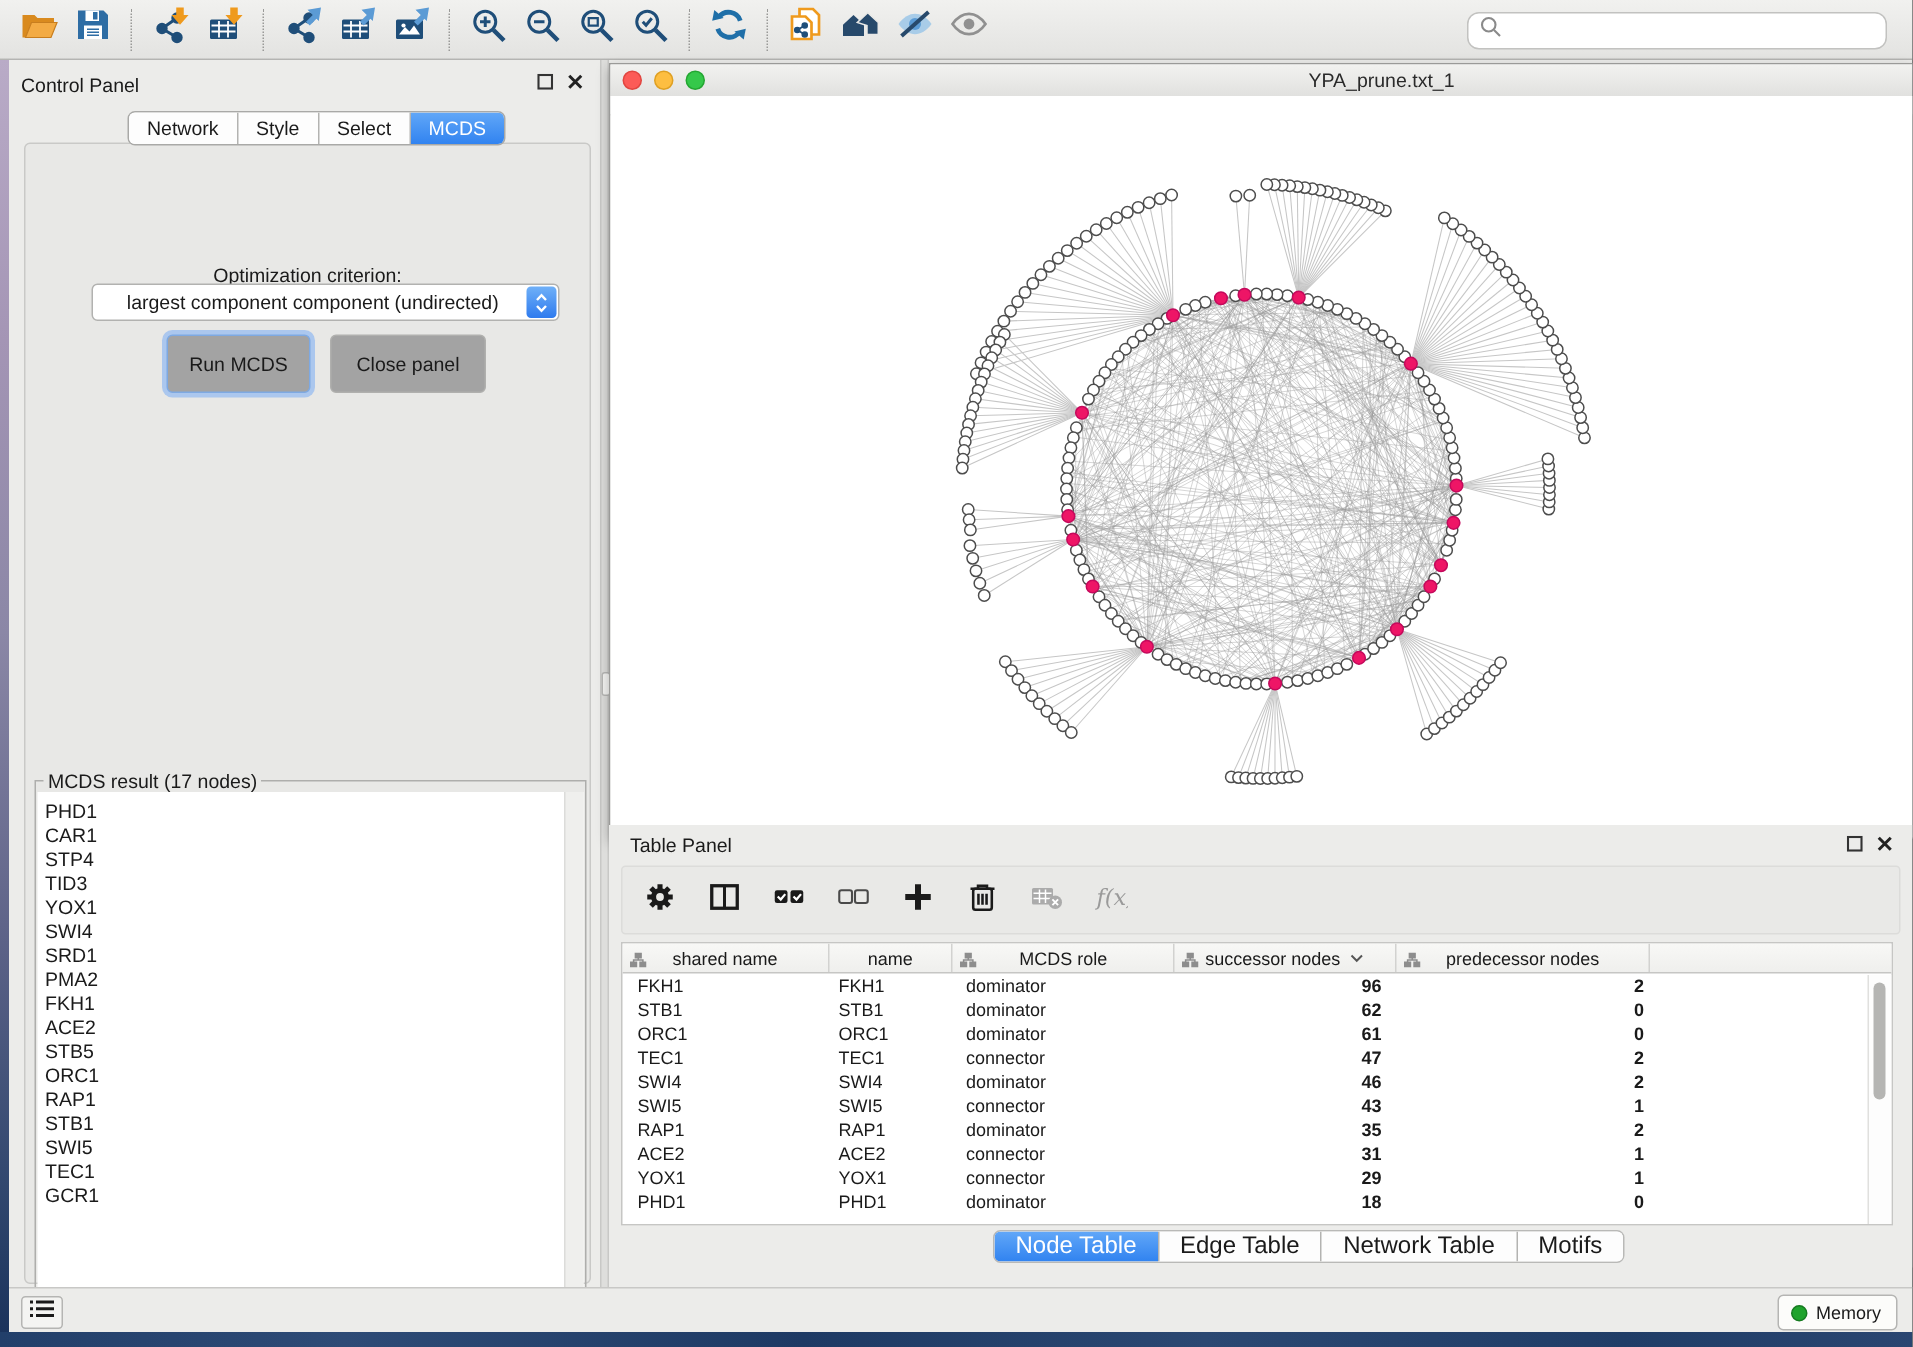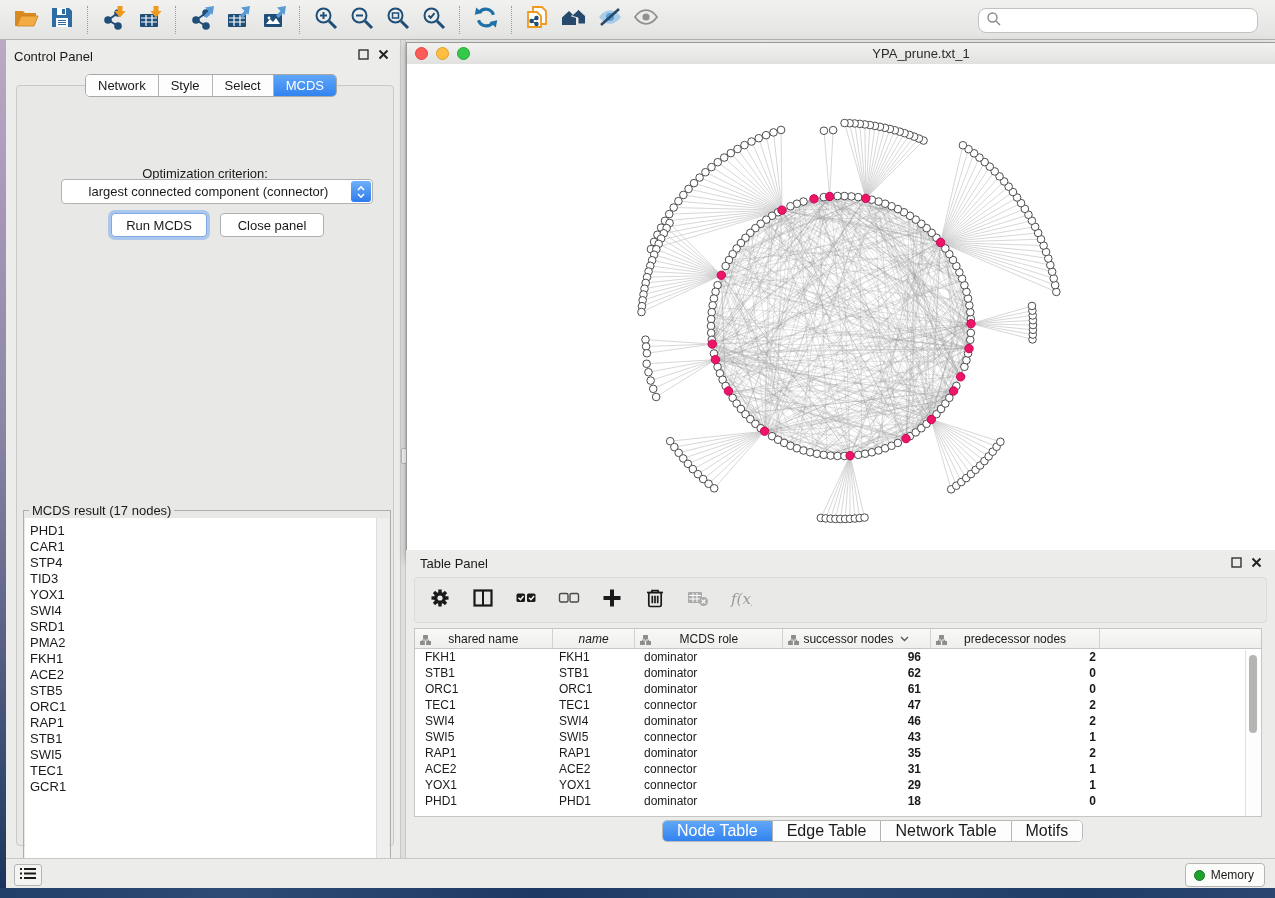--- a/index.html
+++ b/index.html
@@ -22,35 +22,35 @@
     background:linear-gradient(#b9abc7 0%,#a495b5 22%,#8b87a6 45%,#5f6489 68%,#32486f 88%,#1b335c 100%);}
   .desk-bottom{position:absolute;left:0;top:888px;width:1275px;height:10px;
     background:linear-gradient(90deg,#223f6a,#2e4b76 18%,#1e3a64 42%,#2b4872 63%,#203d67 85%,#2a4671);}
 
   
   .control-panel{position:absolute;left:6px;top:40px;width:394px;height:818px;background:#ececea;}
   .panel-head{position:absolute;left:8px;top:9px;font-size:13px;color:#1a1a1a;}
   .win-btns{position:absolute;top:8px;display:flex;gap:7px;}
   .control-panel .win-btns{right:10px;}
   .wbtn{width:13px;height:13px;display:flex;align-items:center;justify-content:center;}
-  .inner-panel{position:absolute;left:10px;top:45px;width:378px;height:761px;background:#e8e8e6;
+  .inner-panel{position:absolute;left:10px;top:55px;width:378px;height:761px;background:#e8e8e6;
     border:1px solid #c9c9c7;border-radius:4px;box-sizing:border-box;}
   .seg-tabs{position:absolute;left:79px;top:34px;height:21px;display:flex;border:1px solid #a9a9a7;
     border-radius:5px;overflow:hidden;background:#fdfdfd;z-index:5;}
   .seg-tab{display:flex;align-items:center;justify-content:center;font-size:13px;padding:0 12px;
     border-left:1px solid #b3b3b1;background:#fdfdfd;color:#1a1a1a;white-space:nowrap;}
   .seg-tab:first-child{border-left:none;}
   .seg-tab.active{background:linear-gradient(#61a7f8,#3183f0);color:#fff;}
   .opt-label{position:absolute;left:0;top:80px;width:100%;text-align:center;font-size:13px;}
   .dropdown{position:absolute;left:44px;top:93px;width:312px;height:25px;background:#fff;
     border:1px solid #b2b2b0;border-radius:4px;display:flex;align-items:center;box-sizing:border-box;}
   .dropdown .dd-text{flex:1;text-align:center;font-size:13px;padding-left:4px;white-space:nowrap;overflow:hidden;}
   .dd-stepper{width:20px;height:21px;margin-right:1px;border-radius:3px;
     background:linear-gradient(#6fb0f8,#2f7bee);display:flex;align-items:center;justify-content:center;}
-  .btn{position:absolute;top:127px;height:24px;background:#ffffff;border:1px solid #b0b0ae;border-radius:4px;
+  .btn{position:absolute;top:127px;height:39px;background:#a3a3a3;border:1px solid #b0b0ae;border-radius:4px;
     font-size:13px;display:flex;align-items:center;justify-content:center;box-sizing:border-box;}
   .btn-run{left:94px;width:96px;border-color:#7ea9e2;box-shadow:0 0 0 3px rgba(110,165,245,.5);}
   .btn-close{left:203px;width:104px;}
   .result-group{position:absolute;left:6px;top:424px;width:368px;height:368px;border:1px solid #aeaeac;box-sizing:border-box;}
   .result-title{position:absolute;left:5px;top:-8px;background:#e8e8e6;padding:0 3px;font-size:13px;white-space:nowrap;}
   .result-list{position:absolute;left:1px;top:7px;right:1px;bottom:1px;background:#fff;overflow:hidden;}
   .result-item{font-size:13px;line-height:16px;padding-left:5px;}
   .result-list .pad{height:5px;}
   .result-scroll{position:absolute;right:1px;top:7px;width:12px;bottom:1px;background:#efefed;border-left:1px solid #dcdcda;}
 
@@ -299,21 +299,21 @@
     </div>
     <div class="seg-tabs">
         <div class="seg-tab">Network</div>
         <div class="seg-tab">Style</div>
         <div class="seg-tab">Select</div>
         <div class="seg-tab active">MCDS</div>
       </div>
     <div class="inner-panel">
       <div class="opt-label">Optimization criterion:</div>
       <div class="dropdown">
-        <span class="dd-text">largest connected component (connector)</span>
+        <span class="dd-text">largest component component (undirected)</span>
         <span class="dd-stepper">
           <svg width="10" height="14" viewBox="0 0 10 14">
               <path d="M2 5l3-3.2L8 5" fill="none" stroke="#fff" stroke-width="1.6"></path>
               <path d="M2 9l3 3.2L8 9" fill="none" stroke="#fff" stroke-width="1.6"></path>
             </svg>
         </span>
       </div>
       <div class="btn btn-run">Run MCDS</div>
       <div class="btn btn-close">Close panel</div>
       <div class="result-group">
@@ -1296,21 +1296,21 @@
             <span class="hier"><svg width="11" height="10" viewBox="0 0 11 10">
                 <g fill="#8d8d8d" stroke="#8d8d8d">
                   <rect x="3.6" y="0.5" width="3.8" height="3" fill="#8d8d8d"></rect>
                   <rect x="0.5" y="6.5" width="3.8" height="3"></rect>
                   <rect x="6.7" y="6.5" width="3.8" height="3"></rect>
                   <path d="M5.5 3.5v1.5M2.4 6.5V5h6.2v1.5" fill="none" stroke-width="1"></path>
                 </g>
               </svg></span>
             <span>shared name</span>
           </div>
-          <div class="gt-th" style="width: 83px; font-style: italic;">
+          <div class="gt-th" style="width: 83px;">
             <span>name</span>
           </div>
           <div class="gt-th" style="width: 148px;">
             <span class="hier"><svg width="11" height="10" viewBox="0 0 11 10">
                 <g fill="#8d8d8d" stroke="#8d8d8d">
                   <rect x="3.6" y="0.5" width="3.8" height="3" fill="#8d8d8d"></rect>
                   <rect x="0.5" y="6.5" width="3.8" height="3"></rect>
                   <rect x="6.7" y="6.5" width="3.8" height="3"></rect>
                   <path d="M5.5 3.5v1.5M2.4 6.5V5h6.2v1.5" fill="none" stroke-width="1"></path>
                 </g>

